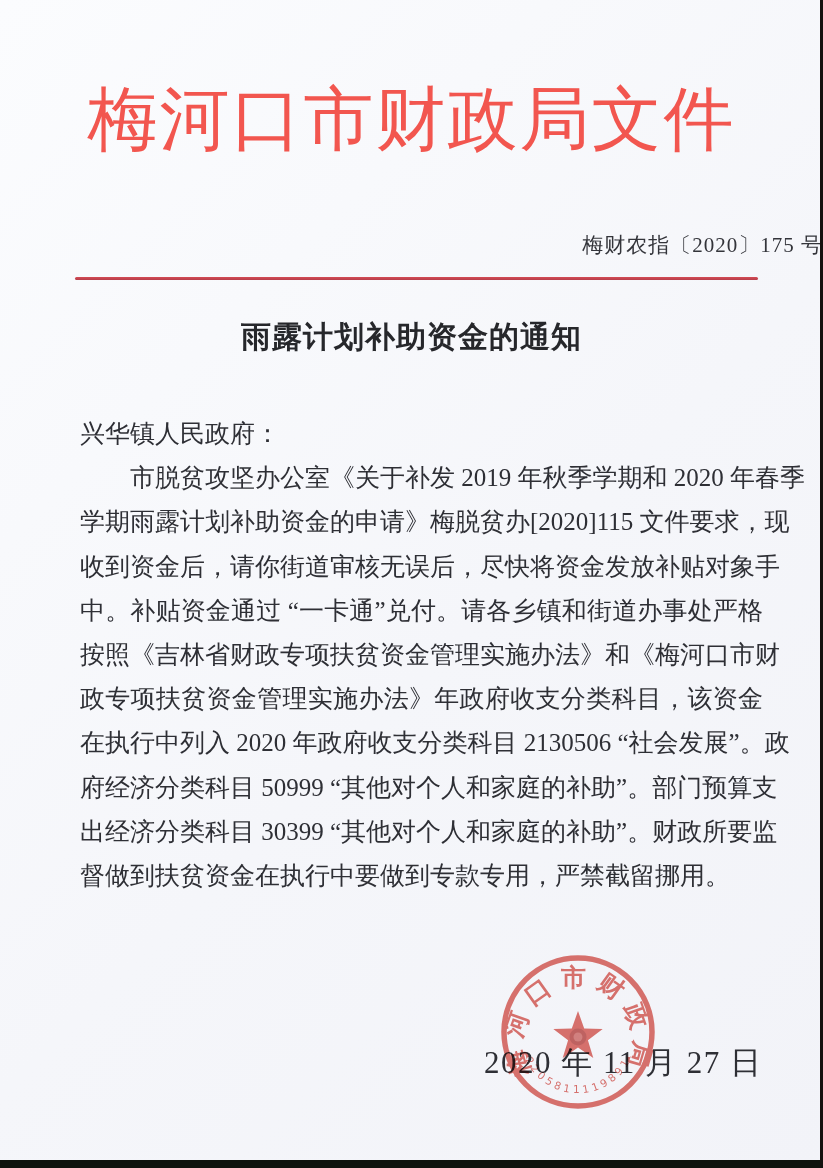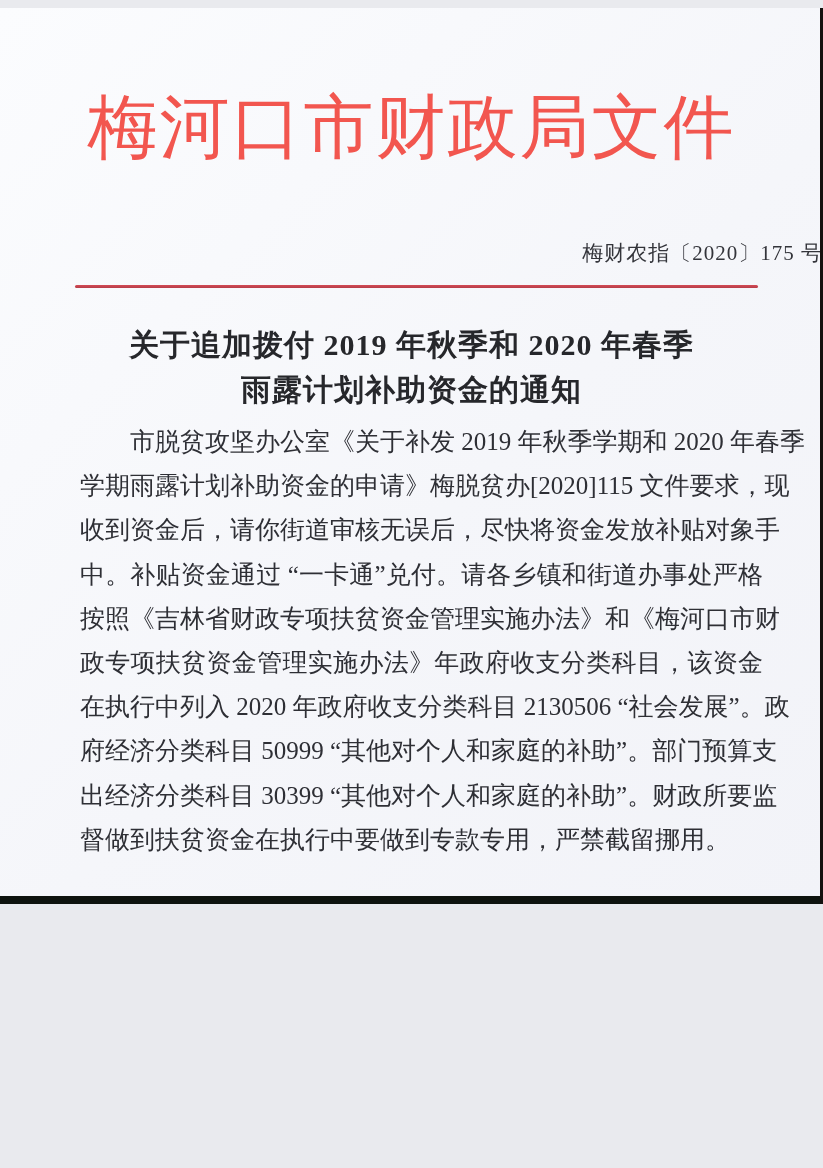--- a/index.html
+++ b/index.html
@@ -2,22 +2,22 @@
 <html><head>
 <meta charset="utf-8">
 <style>
   * { margin: 0; padding: 0; box-sizing: border-box; }
   html, body { background: #e9eaee; }
   body { font-family: "Liberation Serif", "DejaVu Serif", serif; }
 
   .scan {
     position: relative;
     width: 823px;
-    height: 896px;
-    margin: 8px auto;
+    height: 1168px;
+    margin: 0 auto;
     background: linear-gradient(135deg, #fbfcfe 0%, #f5f6fa 55%, #f2f3f8 100%);
     overflow: hidden;
   }
 
   .agency-header {
     position: absolute;
     top: 74px; left: 0; right: 0;
     text-align: center;
     font-size: 70px;
     line-height: 92px;
@@ -127,25 +127,25 @@
 
 <div class="scan">
 
   <div class="agency-header">梅河口市财政局文件</div>
 
   <div class="doc-number">梅财农指〔2020〕175 号</div>
 
   <div class="red-rule"></div>
 
   <div class="doc-title">
-    <div>关于追加拨付 2019 年秋季和 2020 年春季</div>
     <div>雨露计划补助资金的通知</div>
   </div>
 
   <div class="body-block">
+    <div class="salutation">兴华镇人民政府：</div>
     <div>
         <div class="body-line indent">市脱贫攻坚办公室《关于补发 2019 年秋季学期和 2020 年春季</div>
         <div class="body-line">学期雨露计划补助资金的申请》梅脱贫办[2020]115 文件要求，现</div>
         <div class="body-line">收到资金后，请你街道审核无误后，尽快将资金发放补贴对象手</div>
         <div class="body-line">中。补贴资金通过 “一卡通”兑付。请各乡镇和街道办事处严格</div>
         <div class="body-line">按照《吉林省财政专项扶贫资金管理实施办法》和《梅河口市财</div>
         <div class="body-line">政专项扶贫资金管理实施办法》年政府收支分类科目，该资金</div>
         <div class="body-line">在执行中列入 2020 年政府收支分类科目 2130506 “社会发展”。政</div>
         <div class="body-line">府经济分类科目 50999 “其他对个人和家庭的补助”。部门预算支</div>
         <div class="body-line">出经济分类科目 30399 “其他对个人和家庭的补助”。财政所要监</div>

